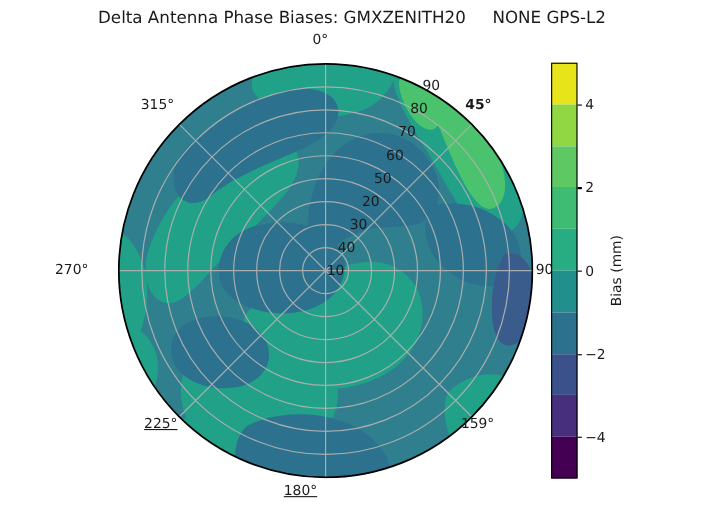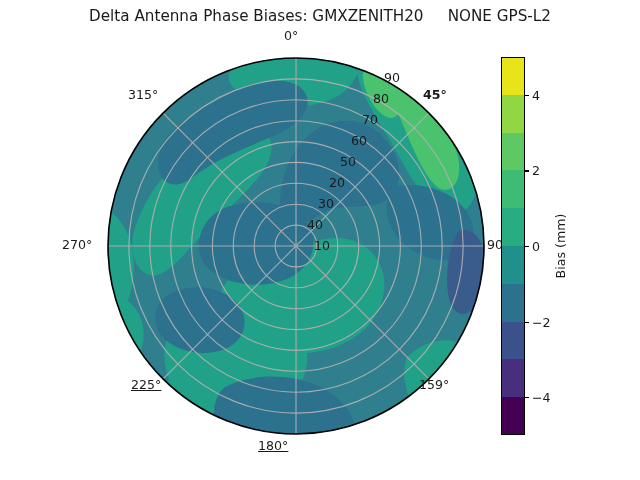--- a/index.html
+++ b/index.html
@@ -156,38 +156,38 @@
         <circle cx="189" cy="189" r="167.1"></circle>
         <line x1="189" y1="1" x2="189" y2="377"></line>
         <line x1="1" y1="189" x2="377" y2="189"></line>
         <line x1="56.1" y1="56.1" x2="321.9" y2="321.9"></line>
         <line x1="321.9" y1="56.1" x2="56.1" y2="321.9"></line>
       </g>
 
       <circle cx="189" cy="189" r="188" fill="none" stroke="#000000" stroke-width="1.6"></circle>
     </svg>
 
-    <div class="rlabel" style="left:190px;top:183px;padding-left:17px;">10</div>
+    <div class="rlabel" style="left:190px;top:183px;">10</div>
     <div class="rlabel" style="left:200px;top:162px;">40</div>
     <div class="rlabel" style="left:211px;top:141px;">30</div>
     <div class="rlabel" style="left:222px;top:120px;">20</div>
     <div class="rlabel" style="left:233px;top:99px;">50</div>
     <div class="rlabel" style="left:244px;top:78px;">60</div>
     <div class="rlabel" style="left:255px;top:57px;">70</div>
     <div class="rlabel" style="left:266px;top:36px;">80</div>
     <div class="rlabel" style="left:277px;top:15px;">90</div>
   </div>
 
   <div class="alabel" style="left:284px;top:30px;">0°</div>
   <div class="alabel" style="left:423px;top:89px;font-weight:bold;">45°</div>
   <div class="alabel" style="left:487px;top:239px;">90</div>
   <div class="alabel" style="left:419px;top:379px;">159°</div>
   <div class="alabel" style="left:258px;top:440px;text-decoration:underline;">180°</div>
   <div class="alabel" style="left:131px;top:379px;text-decoration:underline;">225°</div>
-  <div class="alabel" style="left:62px;top:239px;">270°</div>
+  <div class="alabel" style="left:50px;top:239px;">270°</div>
   <div class="alabel" style="left:128px;top:89px;">315°</div>
 
   <div class="cbar-wrap">
     <div id="cbar-bands" style="width:100%;height:100%;">
         <div class="cbar-band" style="height: 37.8px; background: rgb(231, 228, 25);"></div>
         <div class="cbar-band" style="height: 37.8px; background: rgb(144, 215, 67);"></div>
         <div class="cbar-band" style="height: 37.8px; background: rgb(94, 201, 98);"></div>
         <div class="cbar-band" style="height: 37.8px; background: rgb(63, 188, 115);"></div>
         <div class="cbar-band" style="height: 37.8px; background: rgb(39, 173, 129);"></div>
         <div class="cbar-band" style="height: 37.8px; background: rgb(33, 144, 141);"></div>

